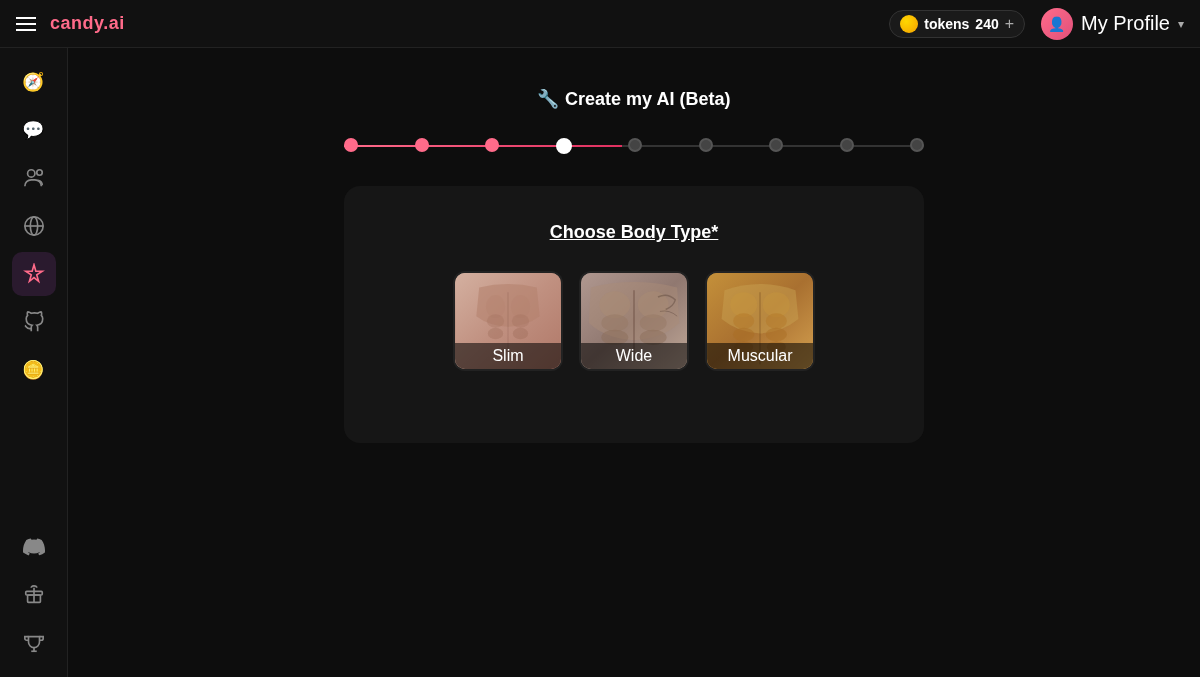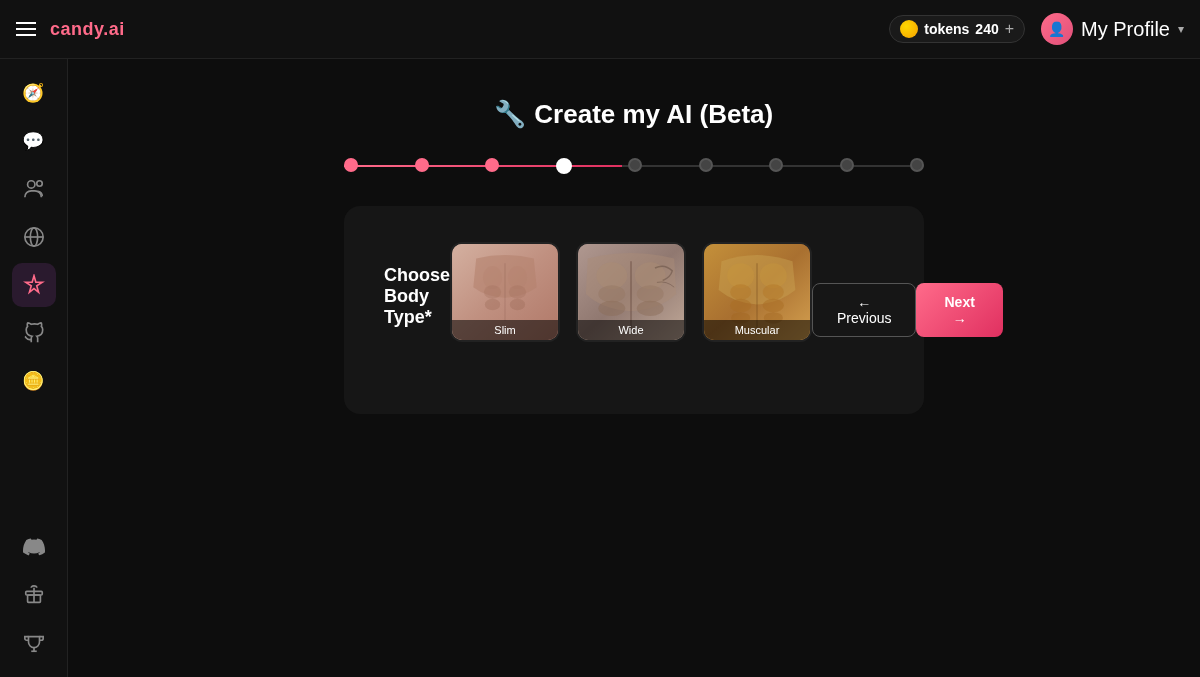--- a/index.html
+++ b/index.html
@@ -13,21 +13,21 @@
       display: flex;
       flex-direction: column;
     }
 
     
     .topnav {
       display: flex;
       align-items: center;
       justify-content: space-between;
       background: #111;
-      height: 59px;
+      height: 48px;
       padding: 0 16px;
       border-bottom: 1px solid #222;
       flex-shrink: 0;
     }
     .topnav-left {
       display: flex;
       align-items: center;
       gap: 14px;
     }
     .hamburger-icon {
@@ -145,21 +145,21 @@
       flex: 1;
       display: flex;
       flex-direction: column;
       align-items: center;
       padding: 40px 20px 20px;
       background: #0d0d0d;
       overflow-y: auto;
     }
 
     .page-title {
-      font-size: 26px;
+      font-size: 18px;
       font-weight: 700;
       color: #fff;
       margin-bottom: 28px;
     }
 
     
     .stepper {
       display: flex;
       align-items: center;
       width: 580px;
@@ -212,22 +212,23 @@
       height: 16px;
     }
 
     
     .card {
       background: #161616;
       border-radius: 16px;
       padding: 36px 40px;
       width: 580px;
       display: flex;
-      flex-direction: row;
-      align-items: center;
+      flex-direction: column;
+      align-items: center;
+      text-decoration: underline;
     }
     .card-title {
       font-size: 18px;
       font-weight: 600;
       color: #fff;
       margin-bottom: 28px;
     }
 
     
     .body-type-options {
@@ -260,21 +261,21 @@
     
     .body-wide { background: linear-gradient(160deg, #b09890 0%, #907870 30%, #c0a898 60%, #a08878 100%); }
 
     .body-type-label {
       position: absolute;
       bottom: 0;
       left: 0;
       right: 0;
       background: rgba(0,0,0,0.55);
       text-align: center;
-      font-size: 11px;
+      font-size: 16px;
       color: #fff;
       padding: 4px 0;
       font-weight: 500;
     }
 
     
     .body-svg {
       width: 100%;
       height: 100%;
     }
@@ -509,20 +510,16 @@
               <ellipse cx="72" cy="77" rx="10" ry="6" fill="rgba(160,100,30,0.4)"></ellipse>
 
               <line x1="55" y1="20" x2="55" y2="95" stroke="rgba(100,60,20,0.3)" stroke-width="1.5"></line>
             </svg>
           </div>
           <div class="body-type-label">Muscular</div>
         </div>
 
       </div>
 
-      <div class="card-footer">
-        <button class="btn-previous">← Previous</button>
-        <button class="btn-next">Next →</button>
-      </div>
     </div>
 
   </main>
 </div>
 
 </body></html>

